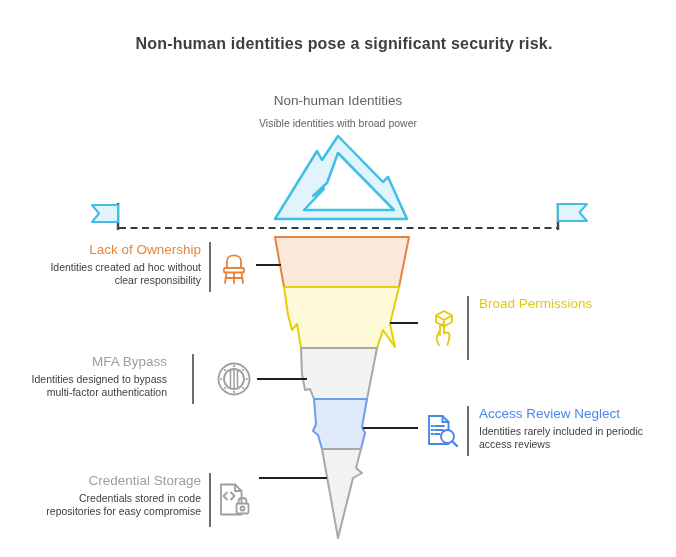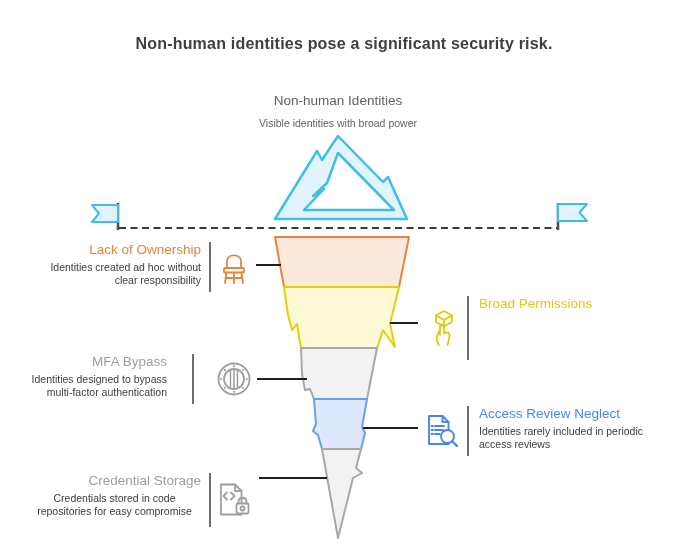--- a/index.html
+++ b/index.html
@@ -28,21 +28,21 @@
   .rowbody{font-size:10.5px;color:#3C4043;margin:0;line-height:1.33;}
   .row.left .rowbody{margin-left:auto;}
   .divider{width:2px;background:#6E6E6E;}
   .iconbox{width:46px;display:flex;align-items:center;justify-content:center;}
   
   #row-ownership{top:242px;left:28px;width:229px;height:50px;}
   #row-ownership .rowbody{max-width:176px;}
   #row-mfa{top:354px;left:28px;width:229px;height:50px;gap:17px;}
   #row-mfa .rowbody{max-width:178px;}
   #row-credential{top:457px;left:28px;width:229px;height:54px;margin-top:16px;}
-  #row-credential .rowbody{max-width:178px;text-align:center;}
+  #row-credential .rowbody{max-width:178px;}
   #row-broad{top:296px;left:421px;width:240px;height:64px;}
   #row-broad .rowbody{max-width:132px;}
   #row-access{top:406px;left:421px;width:240px;height:50px;}
   #row-access .rowbody{max-width:188px;}
   
   .c-orange{color:#E8833C;} .c-yellow{color:#E0CA10;}
   .c-gray{color:#9E9E9E;} .c-blue{color:#4A86E8;}
 </style>
 </head>
 <body>

